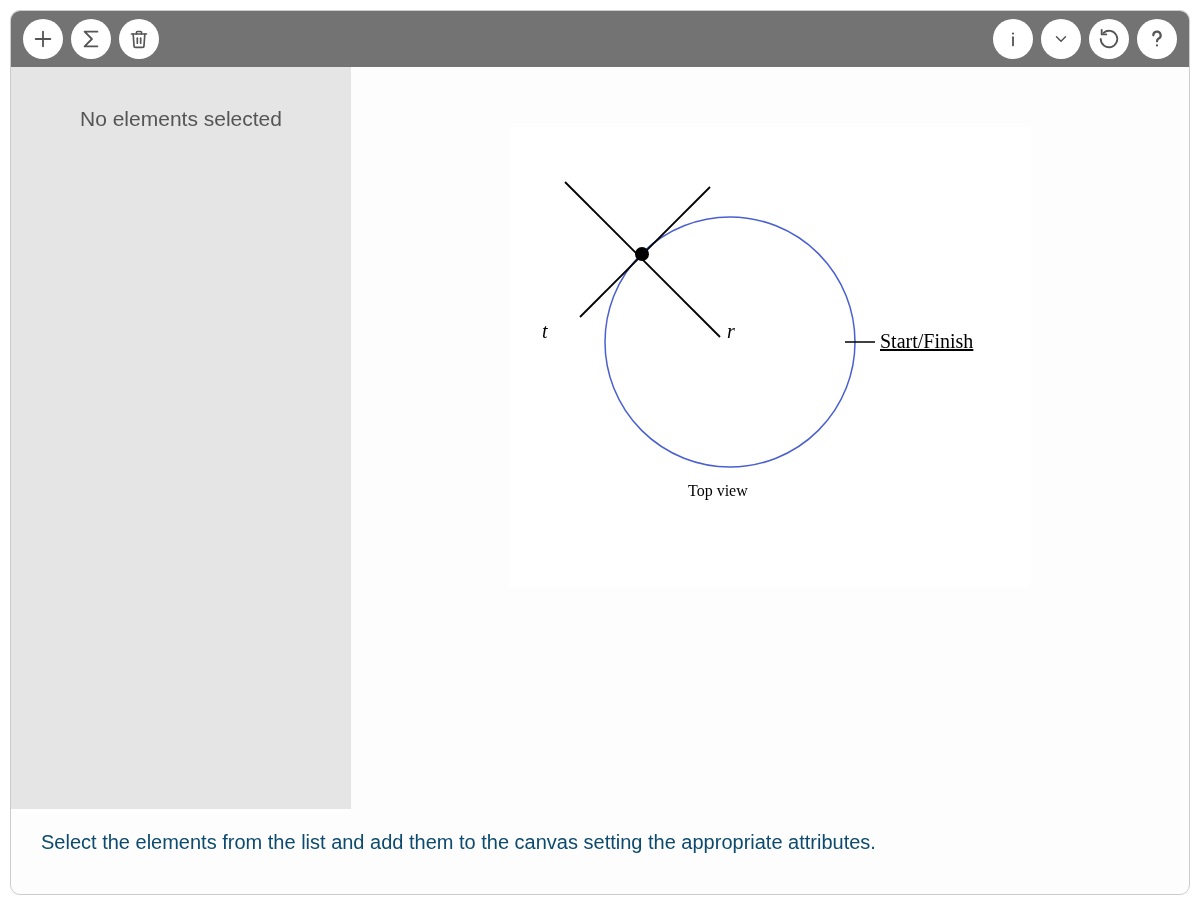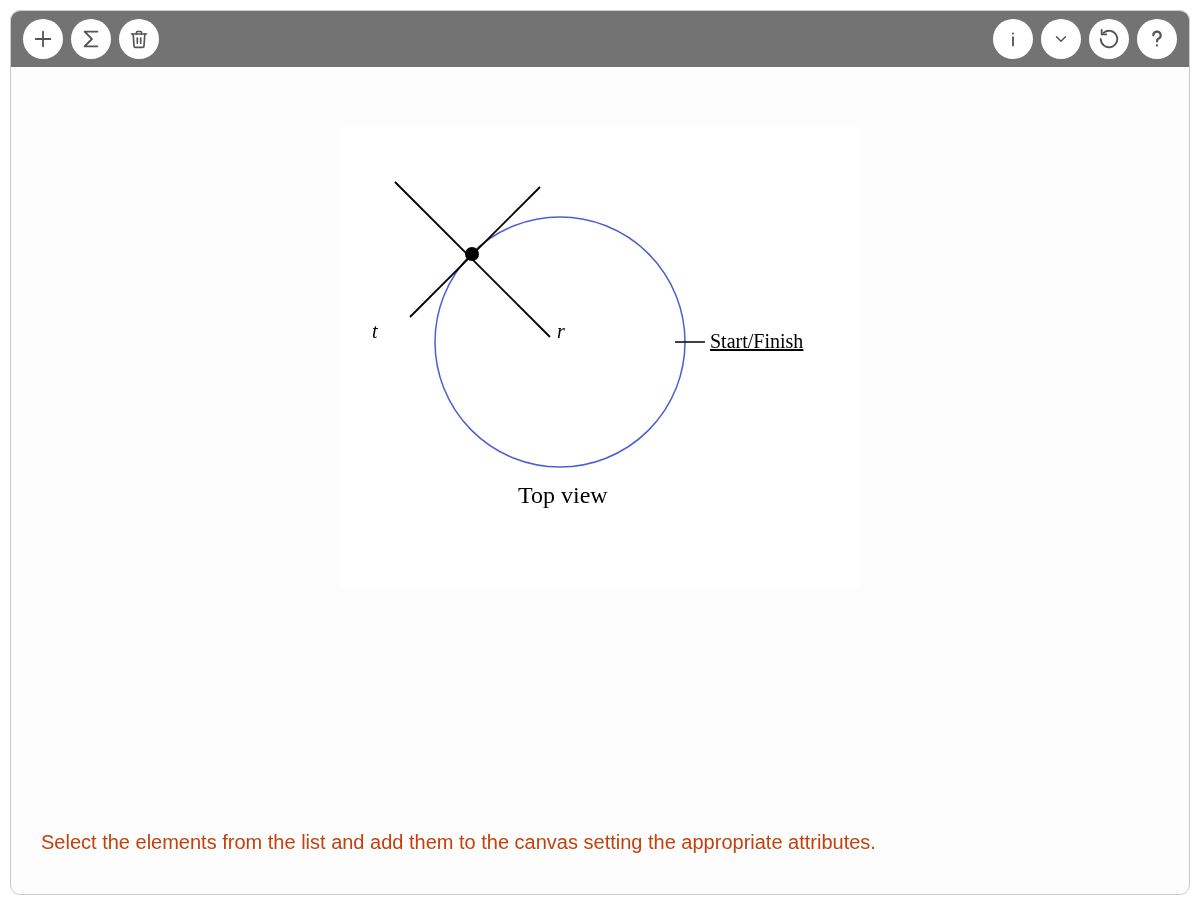--- a/index.html
+++ b/index.html
@@ -76,21 +76,21 @@
   }
   .diagram-box {
     width: 520px;
     height: 460px;
     background: #ffffff;
     position: relative;
   }
   .instructions {
     padding: 22px 30px 40px 30px;
     font-size: 20px;
-    color: #c2410c;
+    color: #0c4a6e;
   }
   .label {
     position: absolute;
     font-family: "Times New Roman", serif;
     font-size: 20px;
     color: #000;
   }
   .label.italic { font-style: italic; }
 </style>
 </head>
@@ -143,36 +143,39 @@
         <svg width="22" height="22" viewBox="0 0 24 24" fill="none" stroke="#555" stroke-width="2.4" stroke-linecap="round" stroke-linejoin="round">
             <path d="M8 8a4 4 0 1 1 5.5 3.7C12.5 12.3 12 13 12 14.5"></path>
             <circle cx="12" cy="19" r="1.2" fill="#555" stroke="none"></circle>
           </svg>
       </div>
     </div>
   </div>
 
   <div class="content">
     <div class="main-row">
+      <div class="sidebar">
+        <div>No elements selected</div>
+      </div>
       <div class="canvas-area">
         <div class="diagram-box">
           <svg width="520" height="460" viewBox="0 0 520 460">
 
             <circle cx="220" cy="215" r="125" fill="none" stroke="#4a5fd0" stroke-width="1.5"></circle>
 
             <line x1="55" y1="55" x2="210" y2="210" stroke="#000" stroke-width="1.8"></line>
             <line x1="70" y1="190" x2="200" y2="60" stroke="#000" stroke-width="1.8"></line>
 
             <circle cx="132" cy="127" r="7" fill="#000"></circle>
 
             <line x1="335" y1="215" x2="365" y2="215" stroke="#000" stroke-width="1.5"></line>
           </svg>
           <div class="label italic" style="left:32px; top:193px;">t</div>
           <div class="label italic" style="left:217px; top:193px;">r</div>
           <div class="label" style="left:370px; top:203px;text-decoration:underline;">Start/Finish</div>
-          <div class="label" style="left:178px; top:355px; font-size:24px;">Top view</div>
+          <div class="label" style="left:178px; top:355px; font-size:16px;">Top view</div>
         </div>
       </div>
     </div>
     <div class="instructions">Select the elements from the list and add them to the canvas setting the appropriate attributes.</div>
   </div>
 
 </div>
 
 </body></html>

